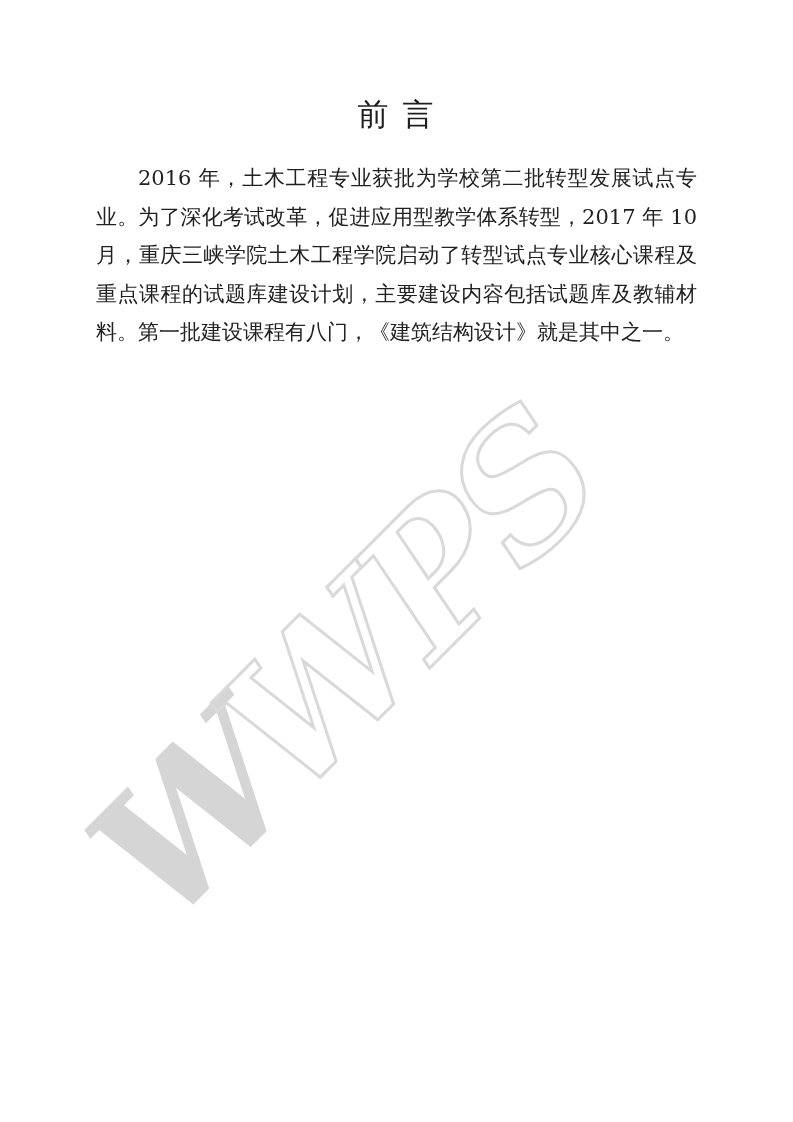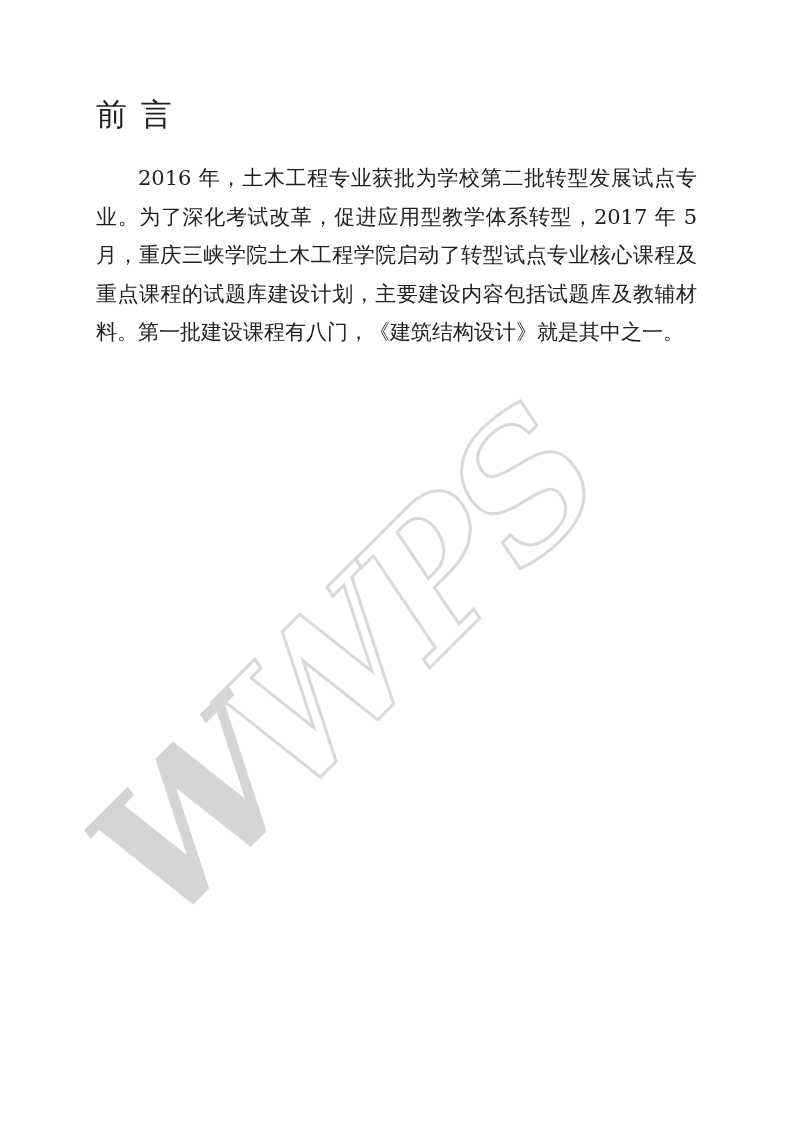--- a/index.html
+++ b/index.html
@@ -57,20 +57,21 @@
   .content {
     position: relative;
     z-index: 1;
     padding: 96px 96px 0 96px;
     box-sizing: border-box;
   }
   .doc-title {
     font-size: 31px;
     font-weight: normal;
     color: #1e1e1e;
+    text-align: center;
     letter-spacing: 2px;
     margin: 0 0 27px 0;
     line-height: 36px;
   }
   .doc-para {
     font-size: 21px;
     line-height: 38.5px;
     color: #212121;
     text-align: justify;
     text-indent: 2em;
@@ -84,18 +85,18 @@
 
   <div class="watermark" aria-hidden="true">
     <div class="wm-inner">
       <span class="wm-solid">W</span><span class="wm-outline">WPS</span>
     </div>
   </div>
 
   <div class="content">
     <h1 class="doc-title">前 言</h1>
 
-    <p class="doc-para">2016 年，土木工程专业获批为学校第二批转型发展试点专业。为了深化考试改革，促进应用型教学体系转型，2017 年 5 月，重庆三峡学院土木工程学院启动了转型试点专业核心课程及重点课程的试题库建设计划，主要建设内容包括试题库及教辅材料。第一批建设课程有八门，《建筑结构设计》就是其中之一。</p>
+    <p class="doc-para">2016 年，土木工程专业获批为学校第二批转型发展试点专业。为了深化考试改革，促进应用型教学体系转型，2017 年 10 月，重庆三峡学院土木工程学院启动了转型试点专业核心课程及重点课程的试题库建设计划，主要建设内容包括试题库及教辅材料。第一批建设课程有八门，《建筑结构设计》就是其中之一。</p>
 
 
   </div>
 
 </div>
 
 </body></html>

